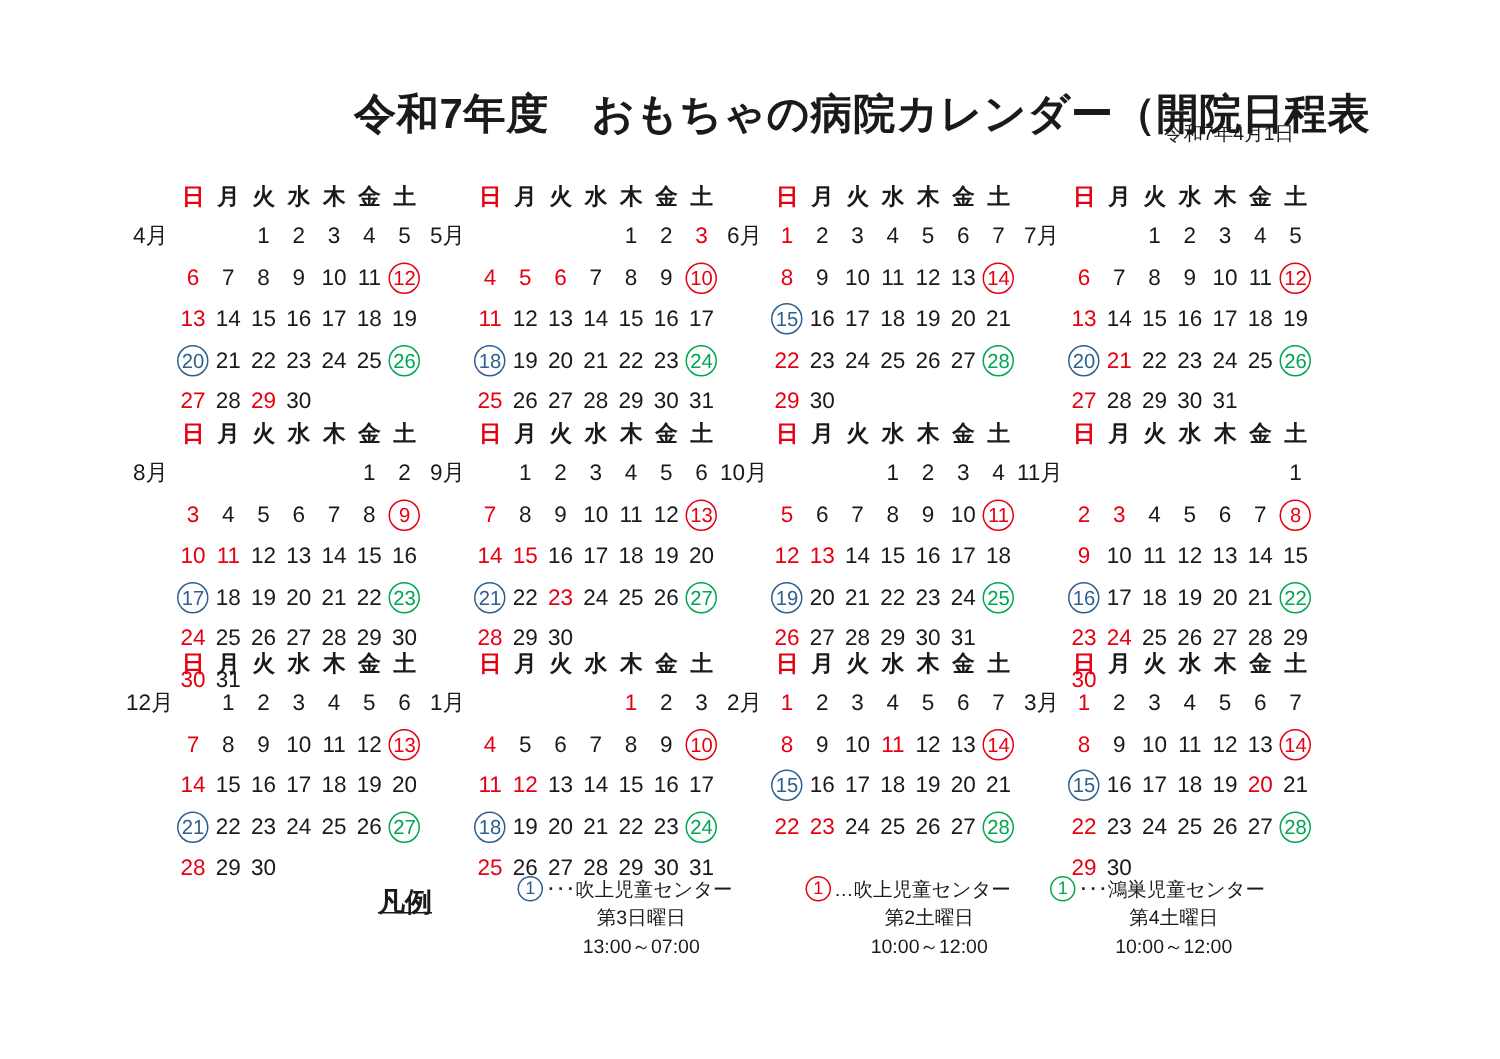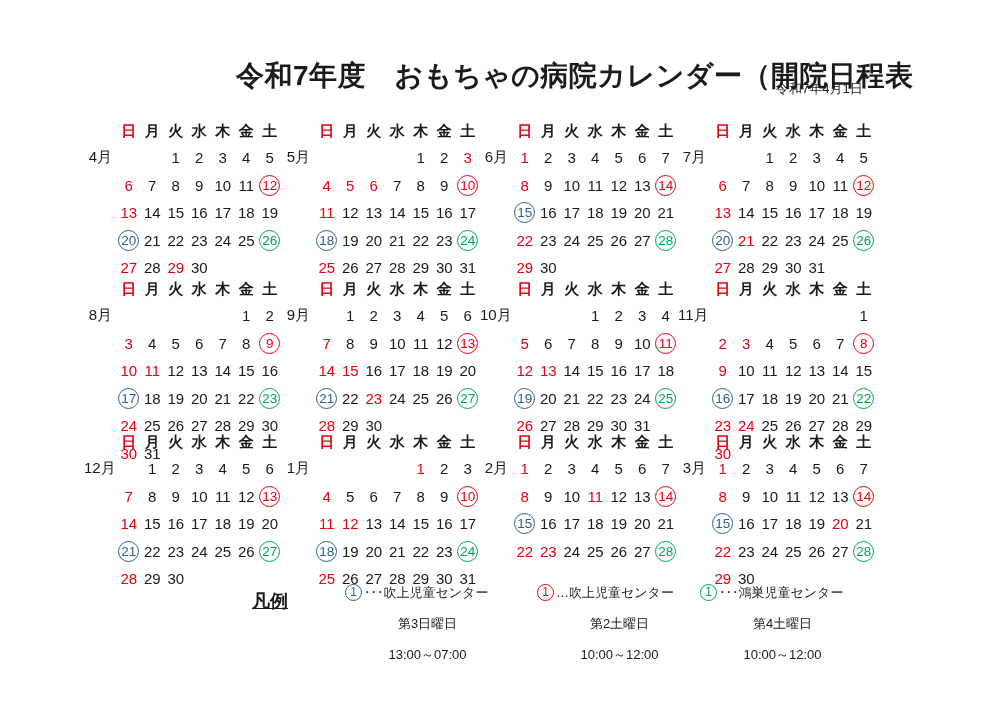--- a/index.html
+++ b/index.html
@@ -27,21 +27,21 @@
   .circ-blue{border:1.6px solid var(--blue);color:var(--blue);}
   .circ-green{border:1.6px solid var(--green);color:var(--green);}
 
   .legend-label{position:absolute;left:252px;top:589px;font-size:18px;font-weight:bold;text-decoration:underline;}
   .legend-item{position:absolute;top:584px;width:165px;font-size:13px;line-height:17px;}
   #litem1{left:345px;}
   #litem2{left:537px;}
   #litem3{left:700px;}
   .legend-line1{display:flex;align-items:center;gap:2px;white-space:nowrap;}
   .lcirc{width:17px;height:17px;border-radius:50%;display:inline-flex;align-items:center;justify-content:center;font-size:12px;flex:0 0 auto;box-sizing:border-box;}
-  .legend-line2,.legend-line3{text-align:center;margin-top:14px;}
+  .legend-line2,.legend-line3{text-align:center;margin-top:2px;}
 </style>
 </head>
 <body>
 
 <div class="page" style="--red: #e60012; --blue: #2e5f8f; --green: #00a651;">
   <div class="title">令和7年度　おもちゃの病院カレンダー（開院日程表</div>
   <div class="date-note">令和7年4月1日</div>
 
   <div class="month-row" id="mrow1">
       <div class="month">

